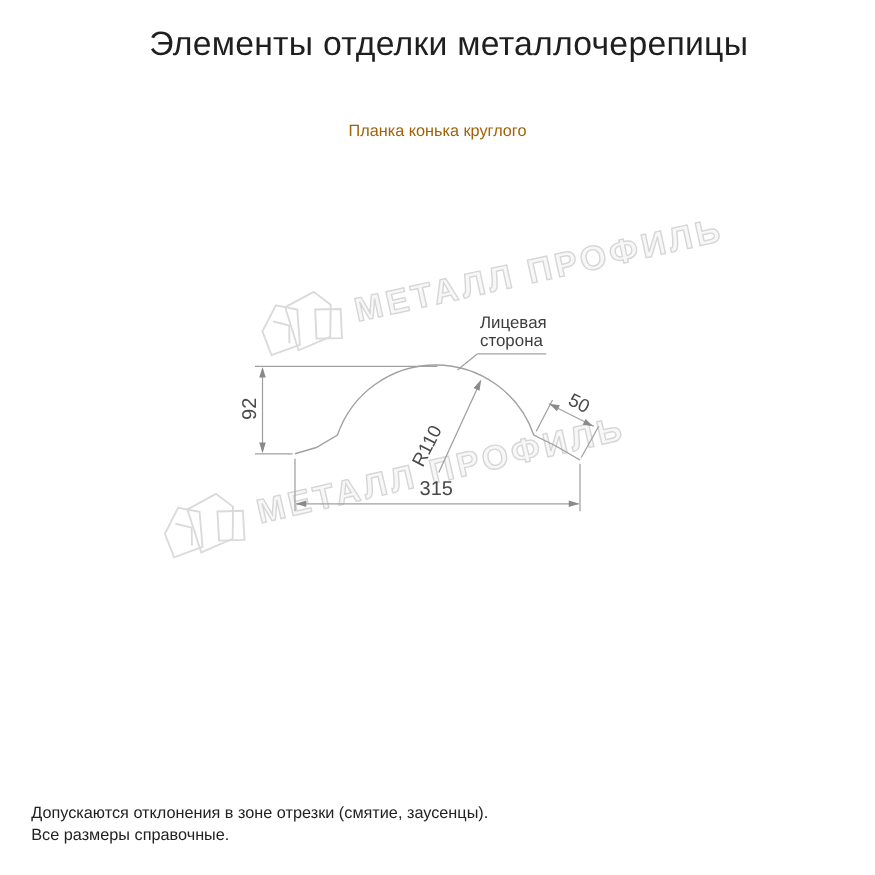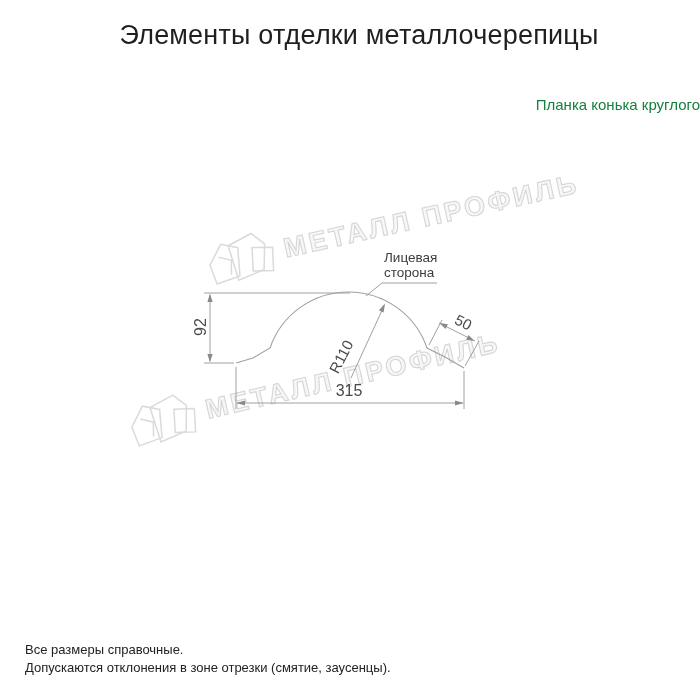--- a/index.html
+++ b/index.html
@@ -11,22 +11,22 @@
   }
   .stage { position: relative; width: 700px; height: 700px; background:#fff; }
 
   .title {
     position: absolute; top: 20px; left: 0; width: 700px;
     text-align: center;
     font-size: 27px; color: #1f1f1f; letter-spacing: 0.2px; padding-left: 9px;
   }
   .subtitle {
     position: absolute; top: 95px; left: 0; width: 700px;
-    text-align: right;
-    font-size: 15px; line-height: 20px; color: #15803d;
+    text-align: center;
+    font-size: 13px; line-height: 20px; color: #a16207;
   }
 
   
   .wm {
     position: absolute;
     display: flex; align-items: center; gap: 8px;
     transform-origin: left center;
     pointer-events: none;
     white-space: nowrap;
   }
@@ -119,17 +119,17 @@
 
     <g>
       <text x="384" y="262" font-size="13.5" fill="#3d3d3d">Лицевая</text>
       <text x="384" y="277" font-size="13.5" fill="#3d3d3d">сторона</text>
       <line x1="382" y1="283" x2="437" y2="283" stroke="#a0a0a0" stroke-width="1"></line>
       <line x1="382" y1="283" x2="366" y2="296" stroke="#a0a0a0" stroke-width="1"></line>
     </g>
   </svg>
 
   <div class="footnotes">
+    <div>Допускаются отклонения в зоне отрезки (смятие, заусенцы).</div>
     <div>Все размеры справочные.</div>
-    <div>Допускаются отклонения в зоне отрезки (смятие, заусенцы).</div>
   </div>
 
 </div>
 
 </body></html>

